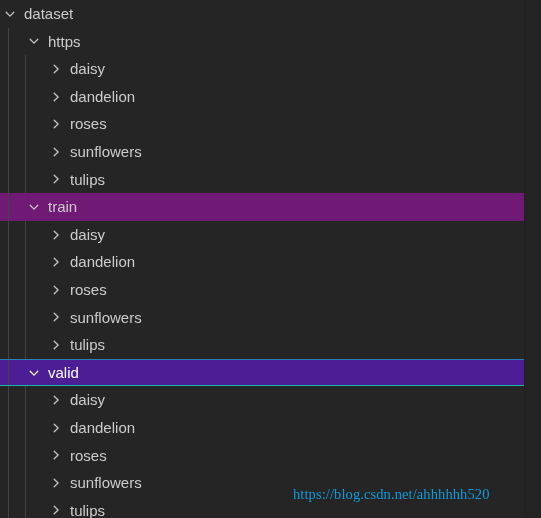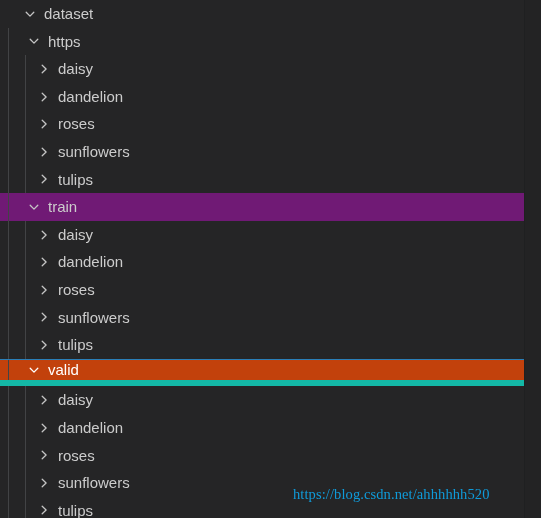--- a/index.html
+++ b/index.html
@@ -52,24 +52,24 @@
     font-size: 15px;
     line-height: 27.6px;
     box-sizing: border-box;
   }
 
   .row.hover {
     background: #701a75;
   }
 
   .row.selected {
-    background: #c2410c;
+    background: #4c1d95;
     color: #ffffff;
     border-top: 1px solid #2a7fb8;
-    border-bottom: 6px solid #14b8a6;
+    border-bottom: 1px solid #14b8a6;
   }
 
   
   .guides {
     position: absolute;
     top: 0;
     left: 0;
     height: 100%;
     pointer-events: none;
   }
@@ -103,23 +103,23 @@
   .row.selected .twisty svg path {
     stroke: #ffffff;
   }
 
   .label {
     margin-left: 6px;
     display: inline-block;
   }
 
   
-  .lvl0 { padding-left: 22px; }
+  .lvl0 { padding-left: 2px; }
   .lvl1 { padding-left: 26px; }
-  .lvl2 { padding-left: 36px; }
+  .lvl2 { padding-left: 48px; }
 
   #watermark {
     position: absolute;
     left: 293px;
     top: 486px;
     color: #0ea5e9;
     font-size: 14.5px;
     font-family: Liberation Serif, serif;
     letter-spacing: 0.1px;
     pointer-events: none;

